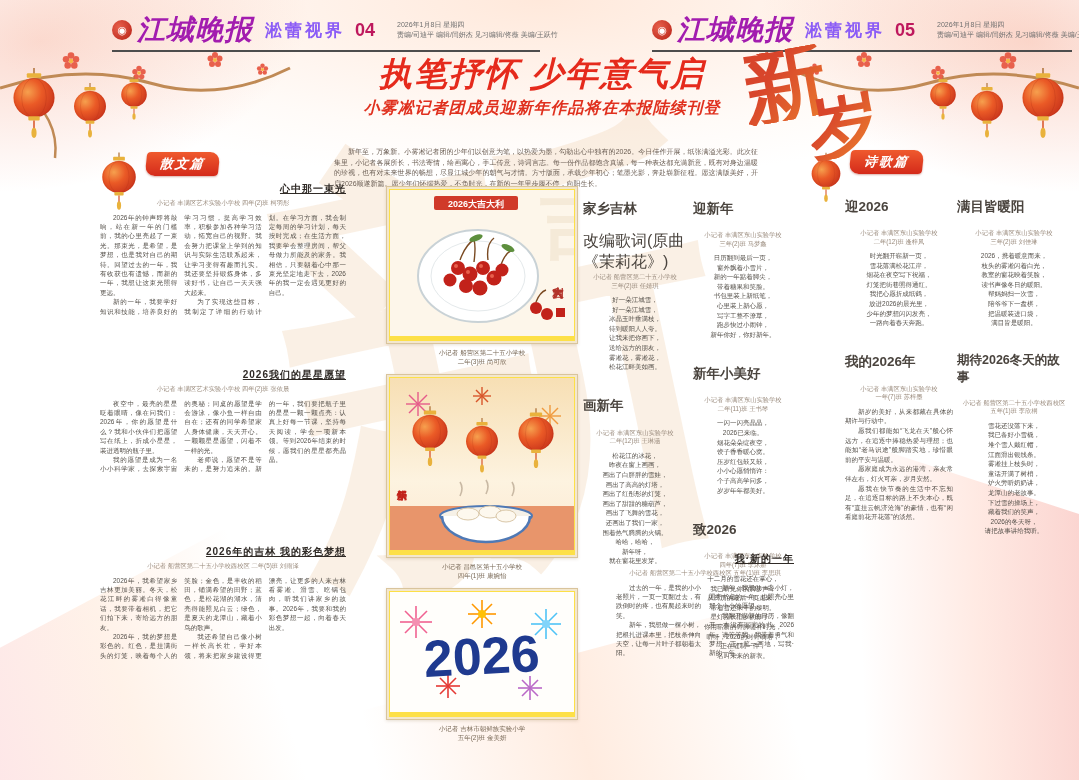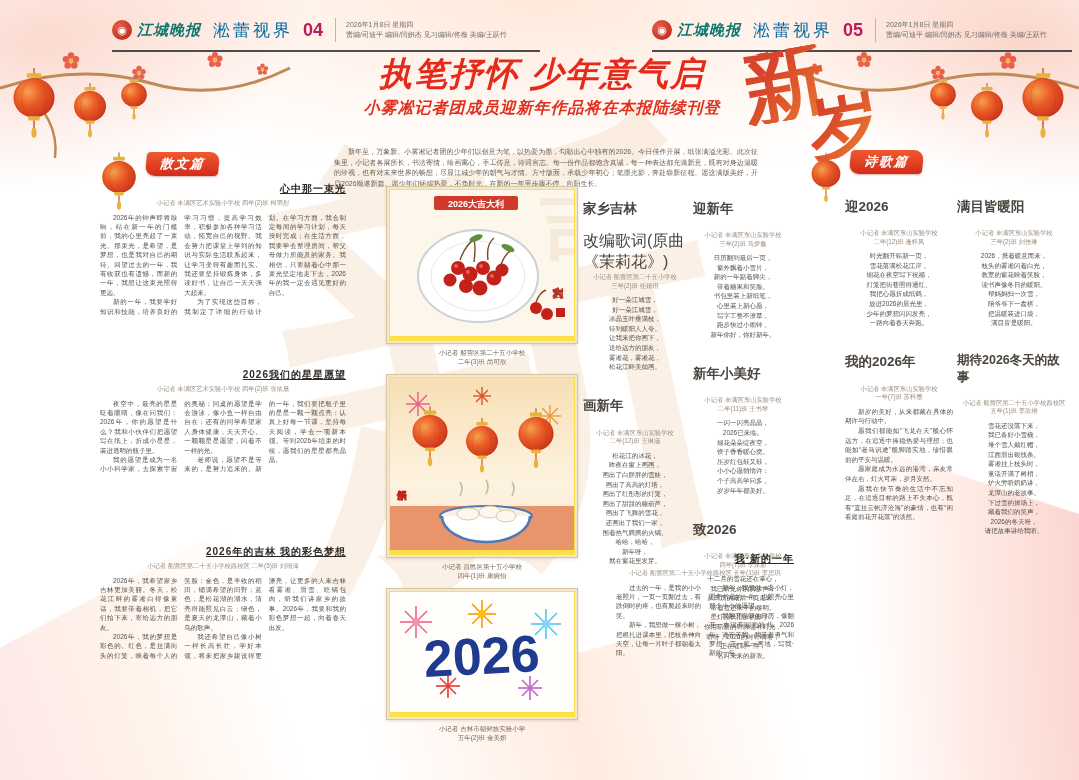--- a/index.html
+++ b/index.html
@@ -22,23 +22,23 @@
   .watermark{position:absolute;z-index:0;left:270px;top:130px;font-family:"Liberation Serif",serif;
     font-weight:bold;font-size:460px;line-height:1;color:rgba(239,206,170,.30);transform:rotate(-12deg);
     pointer-events:none;user-select:none;}
   
   .masthead{position:absolute;z-index:2;top:14px;height:32px;display:flex;align-items:center;
     border-bottom:2px solid #4d4d4d;padding-bottom:4px;}
   .mh-left{left:112px;width:428px;}
   .mh-right{left:652px;width:420px;}
   .seal{width:20px;height:20px;border-radius:50%;background:radial-gradient(circle at 35% 35%, #e8604c, #b51f14);
     color:#fff;font-size:11px;display:flex;align-items:center;justify-content:center;margin-right:5px;flex:0 0 auto;}
-  .brand{font-family:"Liberation Serif",serif;font-weight:bold;font-style:italic;font-size:15px;
-    color:#0f766e;letter-spacing:1px;margin-right:12px;white-space:nowrap;}
-  .section-name{font-size:17px;font-weight:normal;color:#0369a1;letter-spacing:3px;margin-right:10px;white-space:nowrap;}
+  .brand{font-family:"Liberation Serif",serif;font-weight:bold;font-style:italic;font-size:28px;
+    color:#a21caf;letter-spacing:1px;margin-right:12px;white-space:nowrap;}
+  .section-name{font-size:17px;font-weight:bold;color:#8b5cf6;letter-spacing:3px;margin-right:10px;white-space:nowrap;}
   .page-no{font-size:18px;color:#be185d;font-weight:bold;margin-right:12px;}
   .mh-div{width:1px;height:24px;background:#b7b7b7;margin-right:10px;}
   .mh-meta{font-size:7px;color:#6f6f6f;line-height:10px;white-space:nowrap;}
   
   .headline{position:absolute;z-index:2;left:334px;top:56px;width:416px;text-align:center;font-style:italic;}
   .headline h1{margin:0;font-size:33px;line-height:1.1;color:#e52a1c;font-weight:bold;letter-spacing:2px;white-space:nowrap;}
   .headline h2{margin:6px 0 0;font-size:16px;color:#e0301e;font-weight:bold;letter-spacing:1px;white-space:nowrap;}
   .calli{position:absolute;z-index:2;left:746px;top:40px;width:190px;height:120px;transform:rotate(-10deg);
     font-family:"Liberation Serif",serif;font-weight:bold;line-height:.85;}
   .calli span{display:block;background:linear-gradient(135deg,#d8452b 20%,#ef8a2f 70%,#f5b642);

